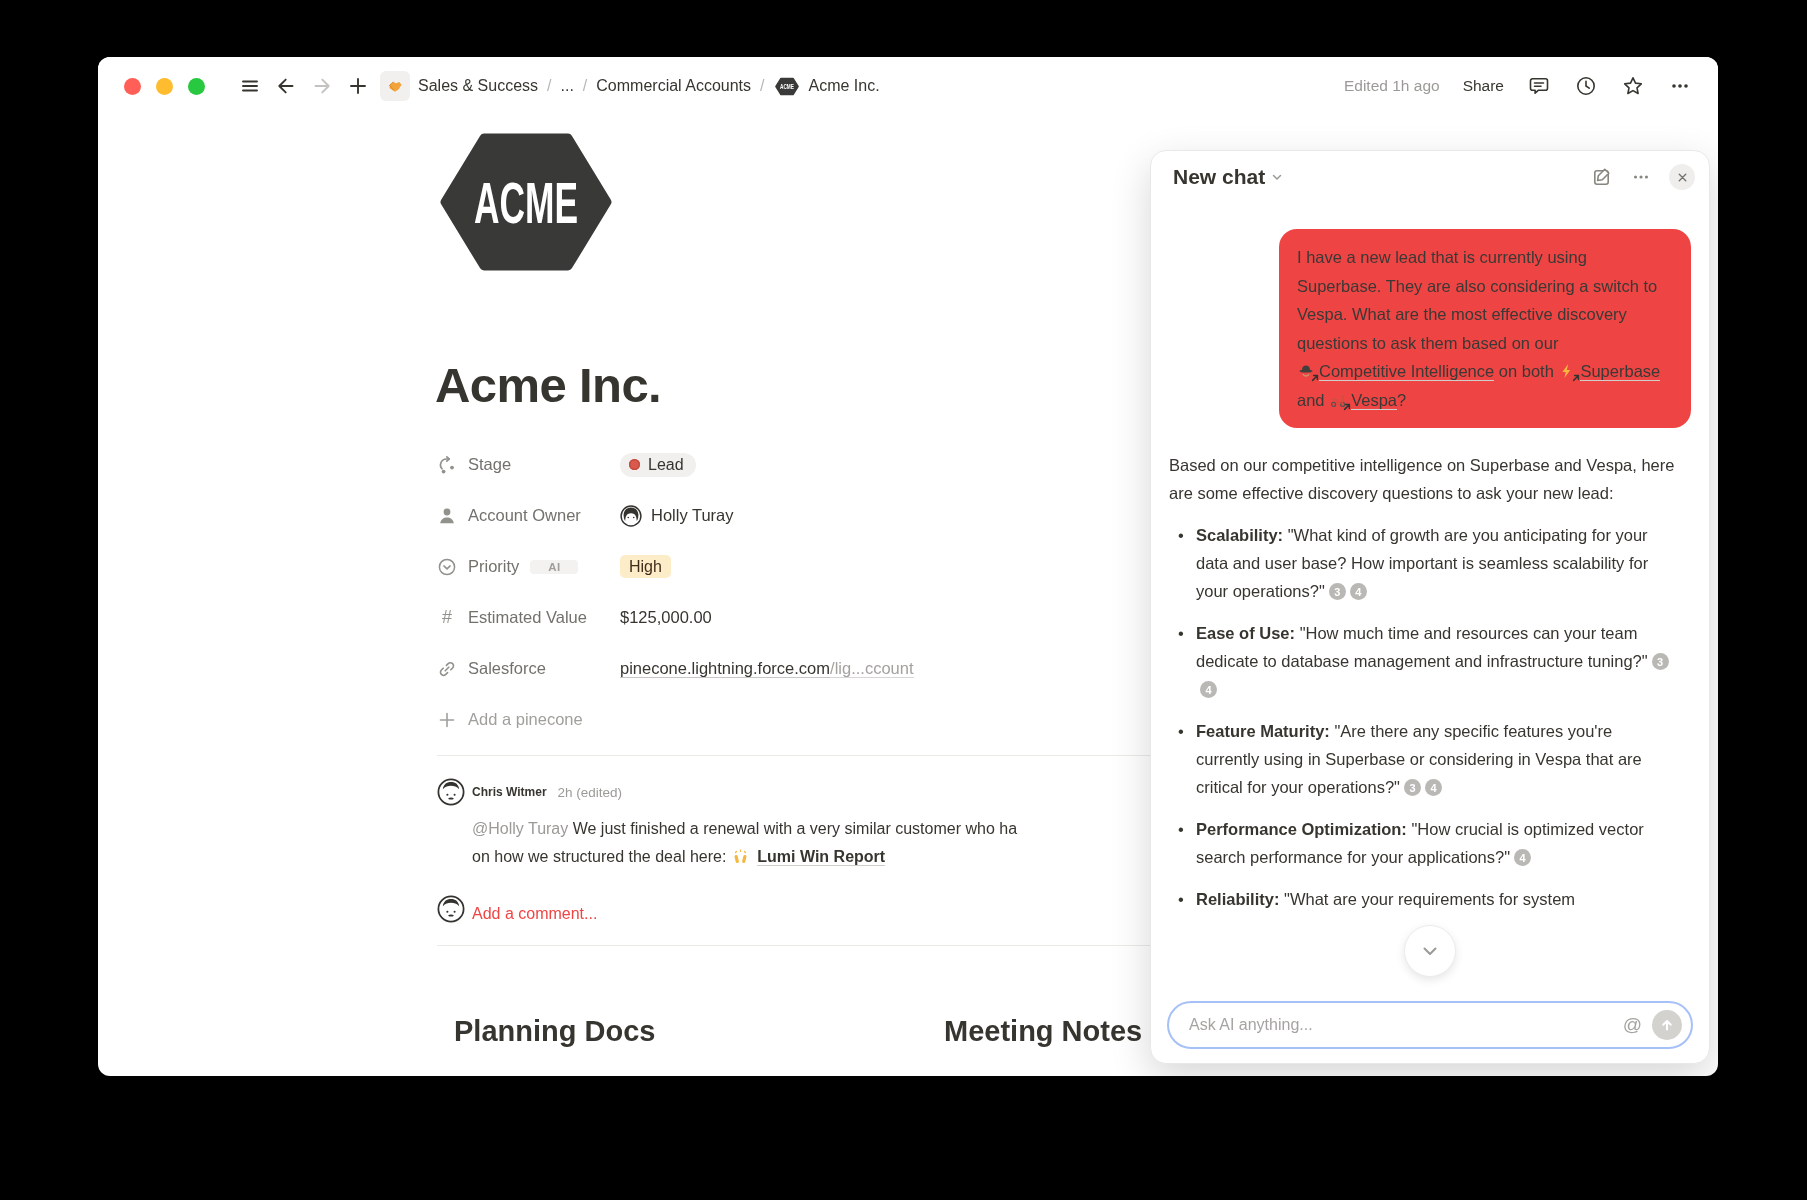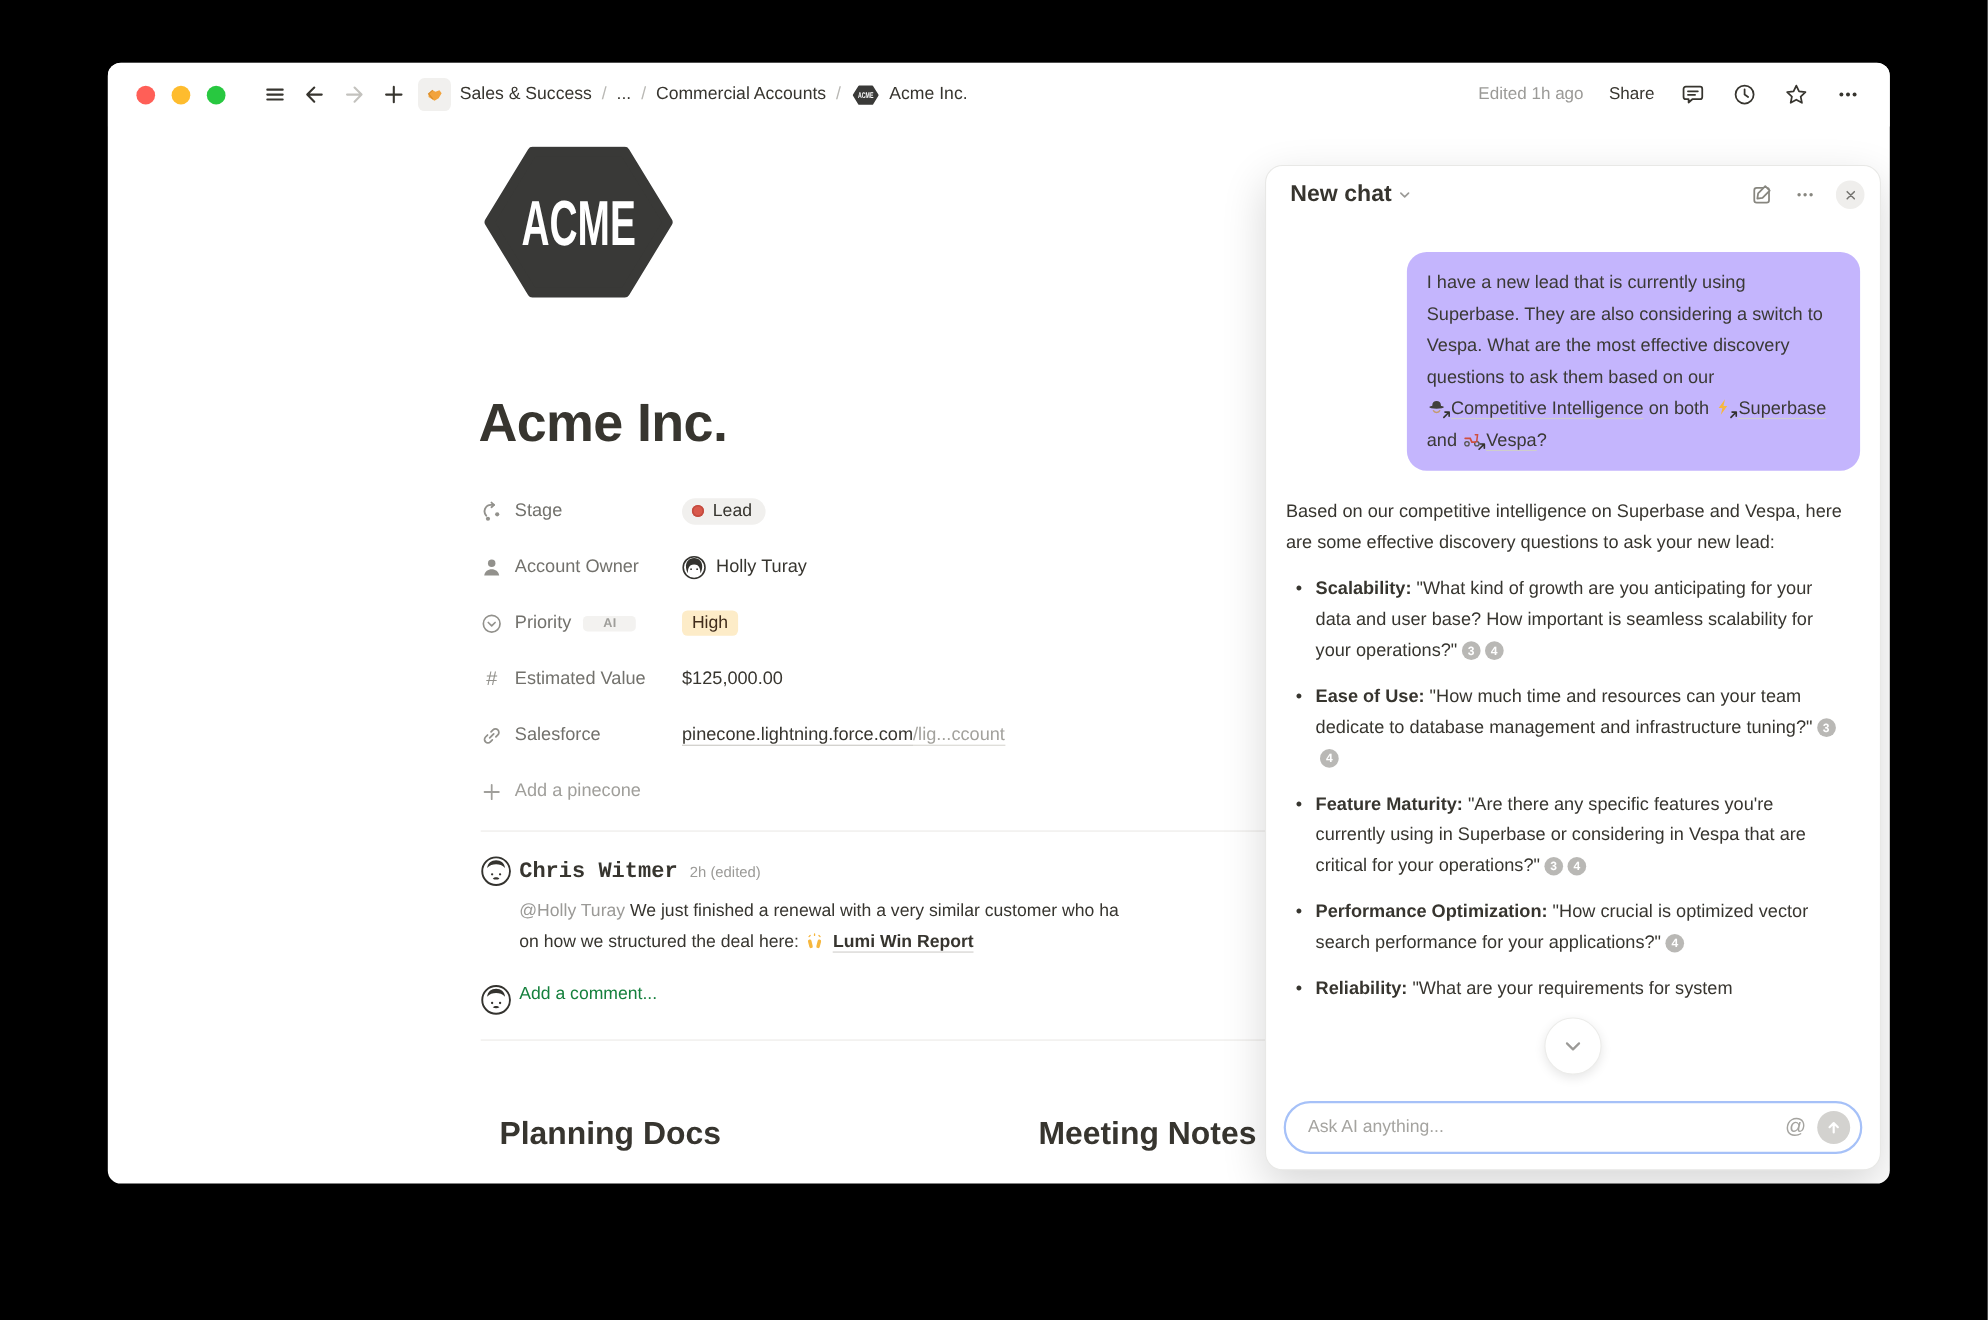--- a/index.html
+++ b/index.html
@@ -37,42 +37,42 @@
   .lead-dot{width:11px;height:11px;border-radius:50%;background:#d9594c;box-shadow:inset 0 0 0 1.5px #c44c40;}
   .pill-high{background:#fdecc8;color:#402c1b;border-radius:5px;padding:2.5px 9px;font-size:16px;font-weight:500;}
   .url-main{color:#37352f;border-bottom:1px solid #c9c7c3;}
   .url-muted{color:#a3a29d;border-bottom:1px solid #d8d6d2;}
   .addprop{color:#a09f9b;}
   .hr{position:absolute;left:339px;width:1245px;height:1px;background:#eceae7;}
   .hr1{top:698px;} .hr2{top:888px;}
 
   .comment{position:absolute;left:339px;top:721px;width:820px;}
   .c-head{display:flex;align-items:center;gap:7px;}
-  .c-name{font-size:20px;font-weight:600;color:#37352f;font-family:Liberation Mono, monospace;}
+  .c-name{font-size:12px;font-weight:600;color:#37352f;}
   .c-meta{font-size:13.5px;color:#9b9a97;margin-left:4px;}
   .c-body{margin:9px 0 0 35px;font-size:16px;line-height:28px;color:#37352f;width:790px;}
   .c-line{white-space:nowrap;overflow:hidden;}
   .mention{color:#9b9a97;}
   .c-link{font-weight:600;border-bottom:1.5px solid #cfcecb;}
-  .addcomment{position:absolute;left:339px;top:838px;display:flex;align-items:flex-start;gap:7px;color:#15803d;font-size:16px;}
+  .addcomment{position:absolute;left:339px;top:838px;display:flex;align-items:flex-end;gap:7px;color:#ef4444;font-size:16px;}
   .avatar{flex:none;display:flex;}
 
   .sec-title{position:absolute;top:958px;font-size:29px;font-weight:700;color:#37352f;white-space:nowrap;}
   .sec-left{left:356px;} .sec-right{left:846px;}
 
   
   .panel{position:absolute;left:1052px;top:93px;width:560px;height:914px;background:#fff;border:1px solid #e8e8e6;border-radius:16px;box-shadow:0 14px 40px rgba(0,0,0,.16);display:flex;flex-direction:column;z-index:10;box-sizing:border-box;}
   .p-head{height:52px;flex:none;display:flex;align-items:center;padding:0 14px 0 22px;}
   .p-title{display:flex;align-items:center;gap:6px;font-size:21px;font-weight:600;color:#37352f;}
   .p-title .chev{color:#9b9a97;display:flex;}
   .p-head-right{margin-left:auto;display:flex;align-items:center;gap:17px;color:#87867f;}
   .p-ic{width:22px;height:22px;display:flex;align-items:center;justify-content:center;}
   .p-close{width:26px;height:26px;border-radius:50%;background:#efeeec;color:#73726e;display:flex;align-items:center;justify-content:center;}
   .msgs{flex:1;overflow:hidden;padding:0 16px;position:relative;}
-  .bubble{margin:26px 2px 0 auto;width:376px;background:#c4b5fd;border-radius:18px;padding:14px 18px;font-size:16.5px;line-height:28.5px;color:#3a3935;}
+  .bubble{margin:26px 2px 0 auto;width:376px;background:#ef4444;border-radius:18px;padding:14px 18px;font-size:16.5px;line-height:28.5px;color:#3a3935;}
   .plink{white-space:nowrap;}
   .plicon{position:relative;display:inline-block;width:17px;height:16px;margin:0 4px 0 1px;vertical-align:-2px;}
   .plicon .base{position:absolute;left:0;top:0;}
   .plicon .arr{position:absolute;right:-4px;bottom:-3px;background:transparent;display:flex;}
   .pltext{border-bottom:1.5px solid #cfcecb;}
   .answer{margin-top:23px;font-size:16.5px;line-height:28px;color:#37352f;padding:0 2px 0 2px;}
   .answer ul{margin:12px 0 0;padding:0;list-style:none;}
   .answer li{position:relative;padding-left:27px;margin-top:14px;padding-right:14px;}
   .answer li::before{content:"\2022";position:absolute;left:9px;top:0;}
   .b{font-weight:700;}

